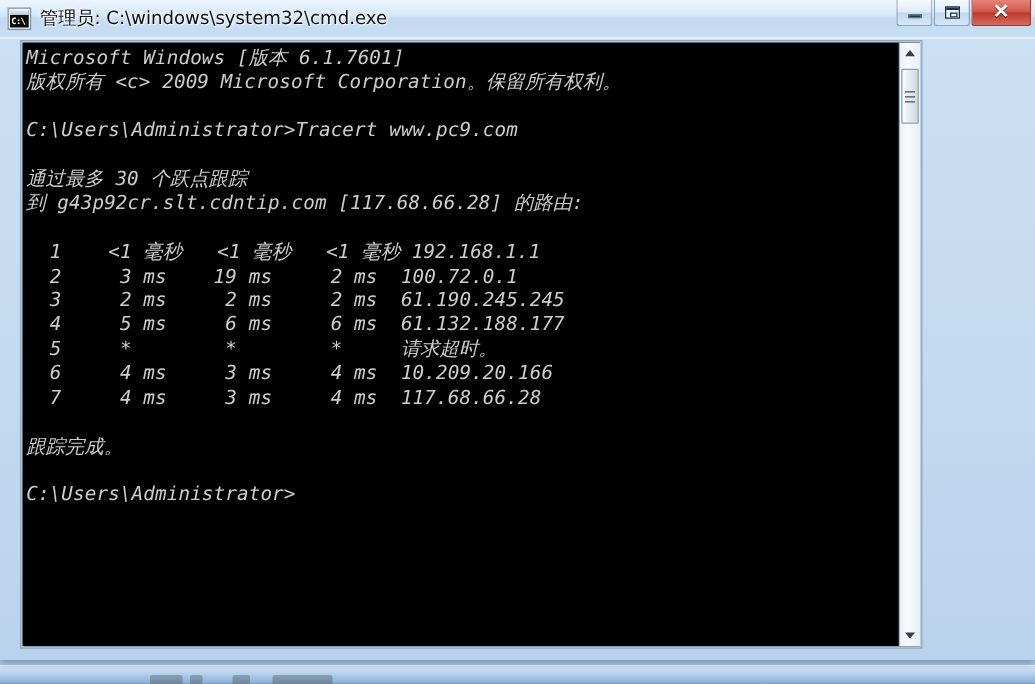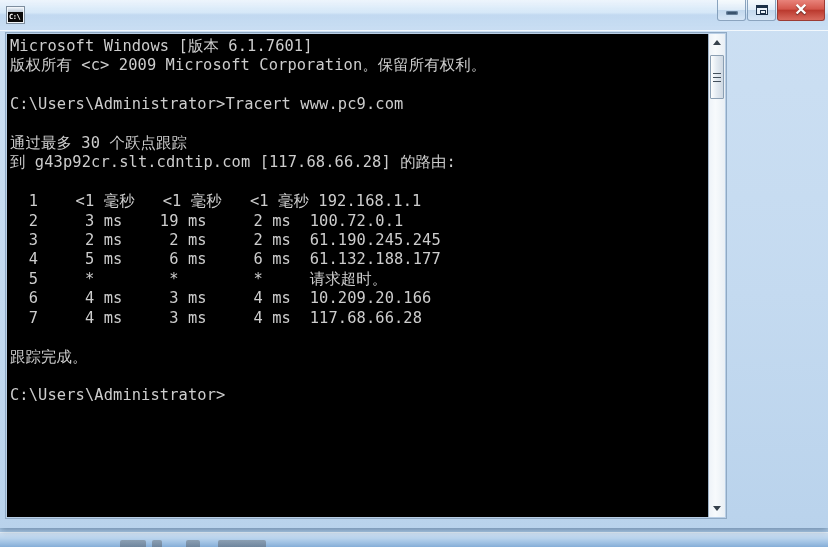--- a/index.html
+++ b/index.html
@@ -211,28 +211,29 @@
     font-size: 16px;
     font-weight: bold;
     font-family: "Liberation Sans", sans-serif;
     line-height: 1;
     text-shadow: 0 1px 1px rgba(0,0,0,.55);
   }
 
   
   #console-outer {
     position: absolute;
-    left: 5px;
+    left: 16px;
     top: 32px;
     width: 722px;
     height: 487px;
     background: #b9cfe6;
     border: 1px solid #8fa9c4;
     box-sizing: border-box;
     padding: 1px;
+    font-style: italic;
   }
   #console {
     position: relative;
     width: 100%;
     height: 100%;
     background: #000000;
     overflow: hidden;
   }
   #console-text {
     position: absolute;
@@ -327,20 +328,21 @@
 
   <div id="titlebar">
 
     <div id="cmd-icon">
       <div class="ic-inner">
         <div class="ic-bar"></div>
         <div class="ic-text">C:\</div>
       </div>
     </div>
 
+    <div id="window-title">管理员: C:\windows\system32\cmd.exe</div>
 
     <div id="win-controls">
       <div class="wc">
         <span class="glyph g-min"></span>
       </div>
       <div class="wc">
         <span class="glyph g-max-outer">
           <span class="g-max-inner"></span>
         </span>
       </div>

